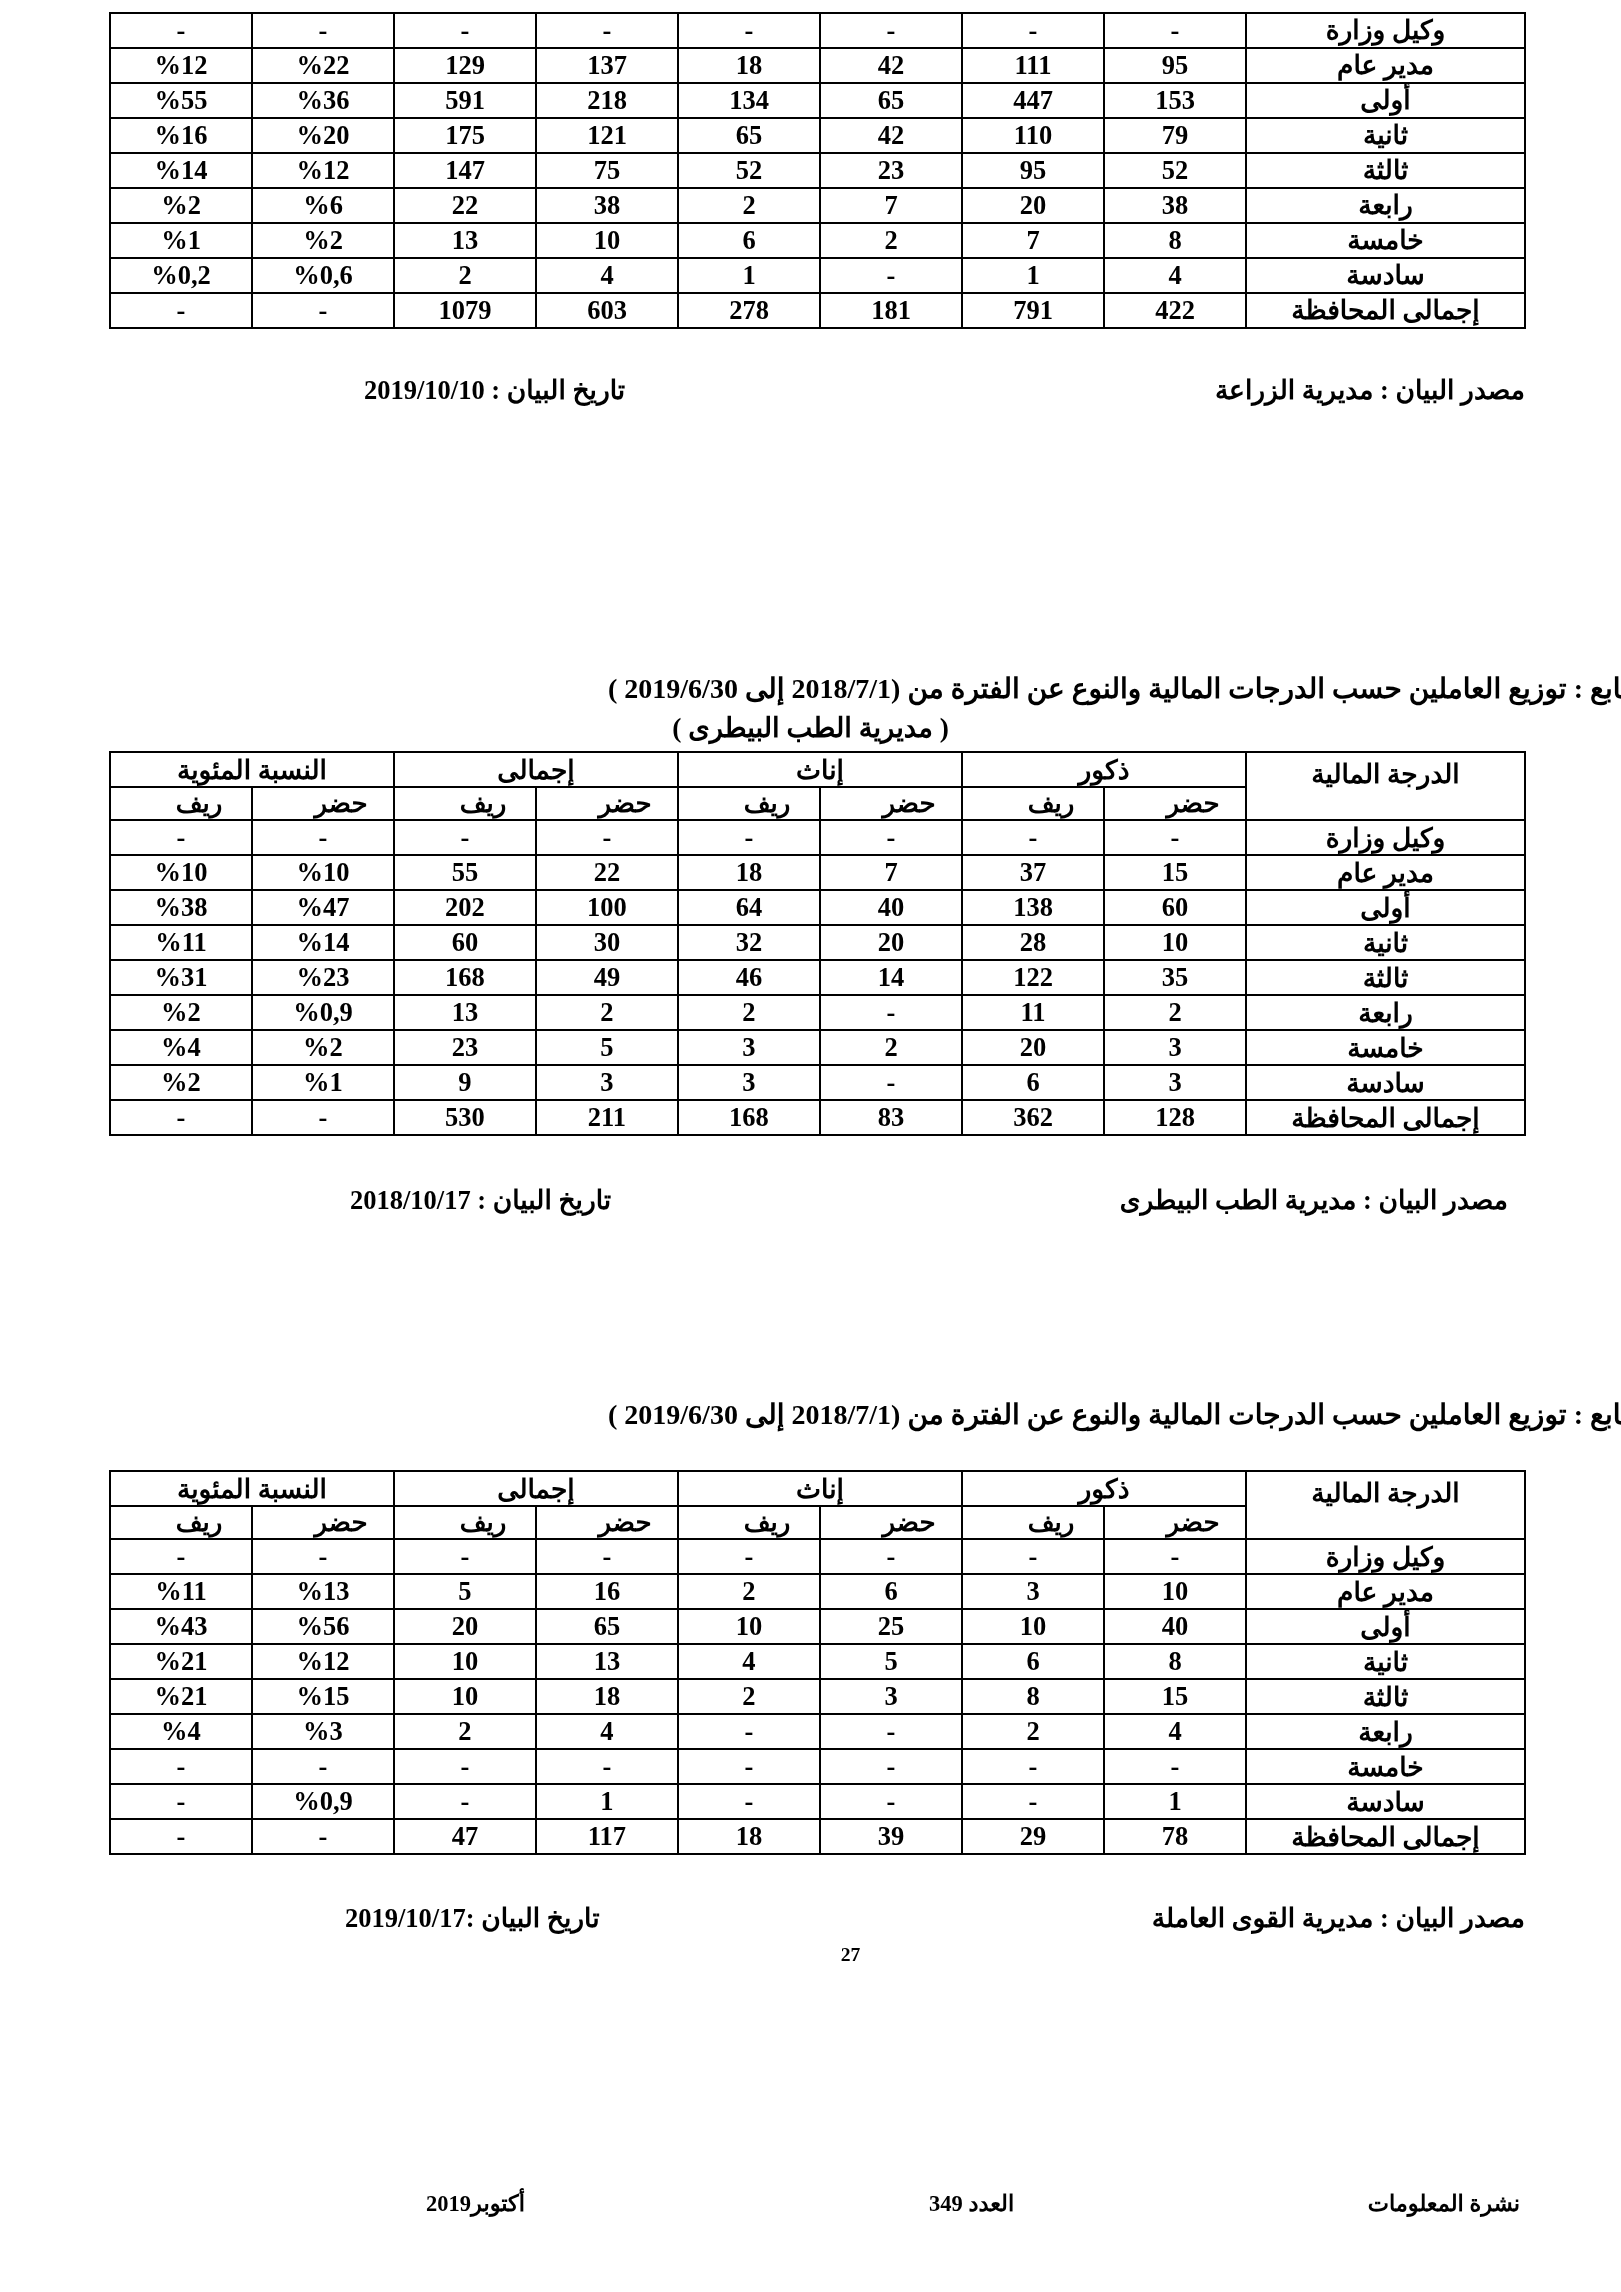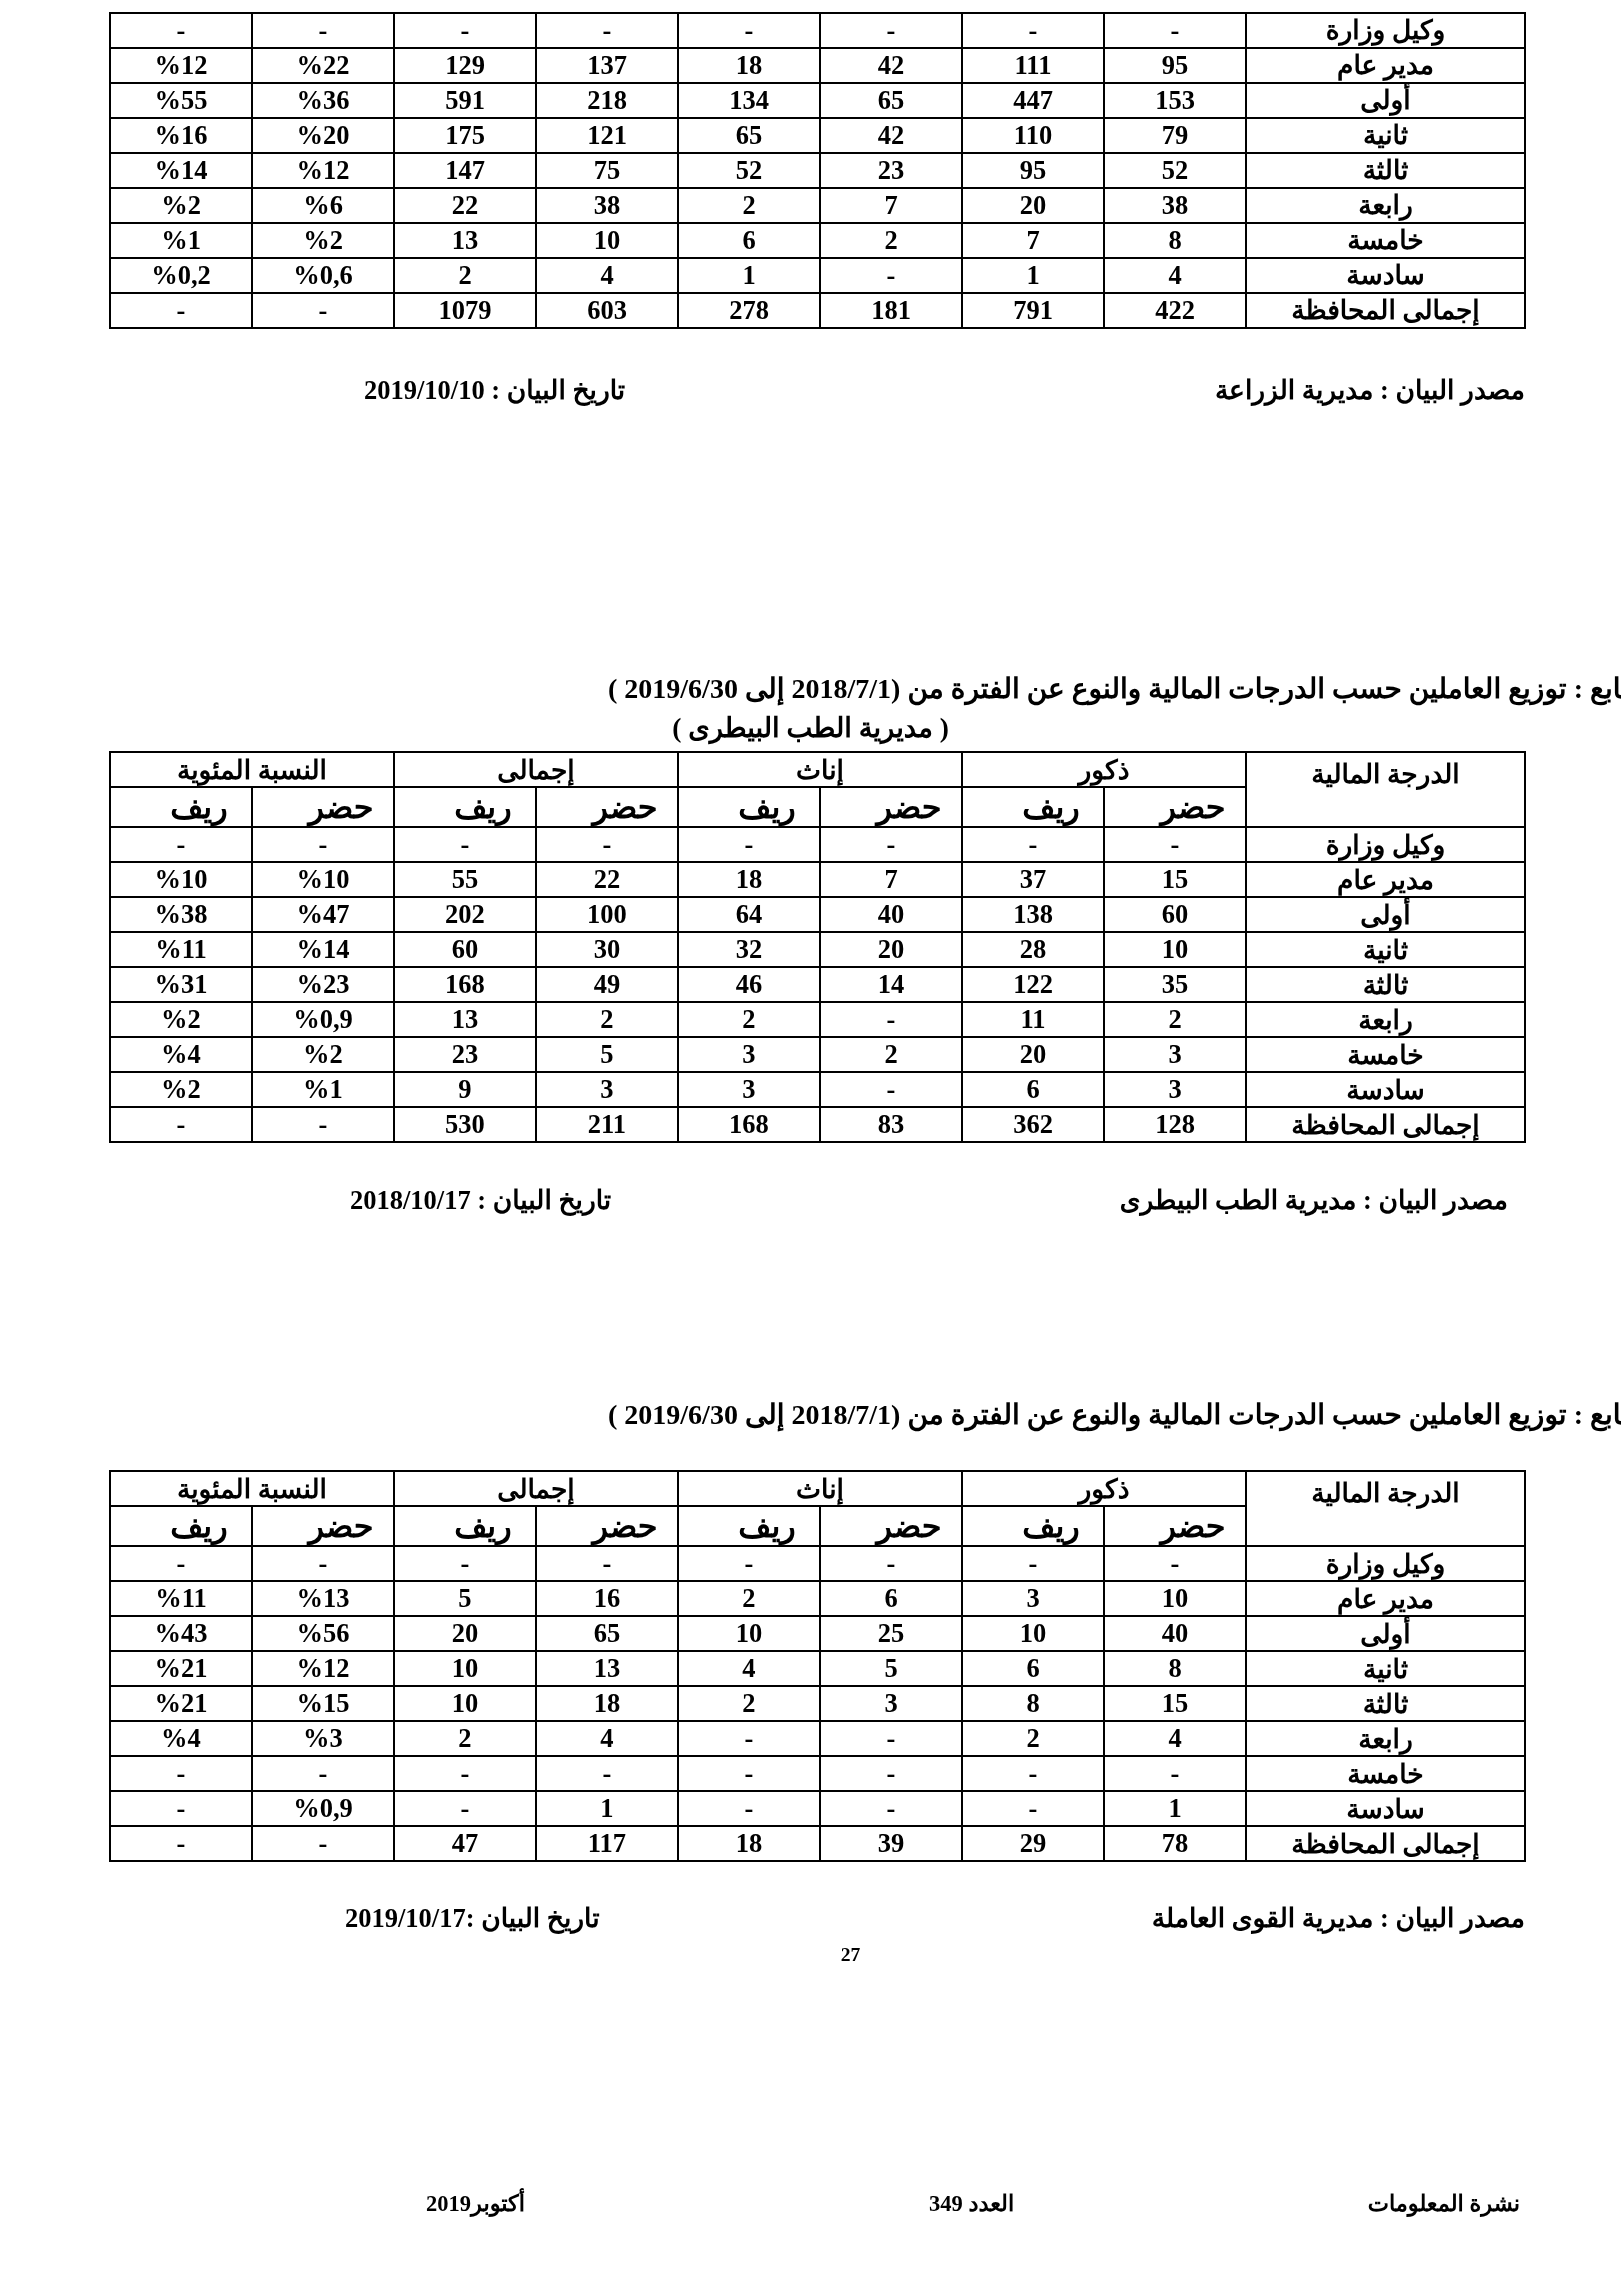--- a/index.html
+++ b/index.html
@@ -9,21 +9,21 @@
     font-weight:bold; color:#000; direction:rtl; overflow:hidden;
   }
   .tblwrap { position:absolute; left:111px; width:1415px; }
   table.grid { border-collapse:collapse; width:1415px; table-layout:fixed; border:2.9px solid #000; }
   table.grid td {
     border:2px solid #000; border-top-width:2.9px; border-bottom-width:2.9px;
     text-align:center; vertical-align:middle; padding:0; height:33px;
     font-size:26.5px; font-weight:bold; overflow:hidden; white-space:nowrap;
   }
   table.grid tr.hrow1 td { height:33px; font-size:26.5px; }
-  table.grid tr.hrow2 td { height:27.4px; font-size:32px;padding-left:36px; }
+  table.grid tr.hrow2 td { height:27.4px; font-size:26px;padding-left:36px; }
   table.grid td.grade { vertical-align:top; padding-top:4.9px; }
   col.lcol { width:279px; } col.dcol { width:142px; }
   .srcline { position:absolute; left:0; width:100%; height:35px; font-size:26.5px; }
   .srcline .src  { position:absolute; white-space:nowrap; }
   .srcline .date { position:absolute; white-space:nowrap; }
   .pgnum { position:absolute; left:0; width:100%; text-align:center; font-size:19.6px; }
   .title    { position:absolute; left:0; width:100%; text-align:right; font-size:28px; white-space:nowrap;padding-left:8px; }
   .subtitle { position:absolute; left:0; width:100%; text-align:center; font-size:27.4px; }
   .footer { position:absolute; left:0; top:2190px; width:100%; height:39px; font-size:22.5px; }
   .footer span { position:absolute; white-space:nowrap; }

